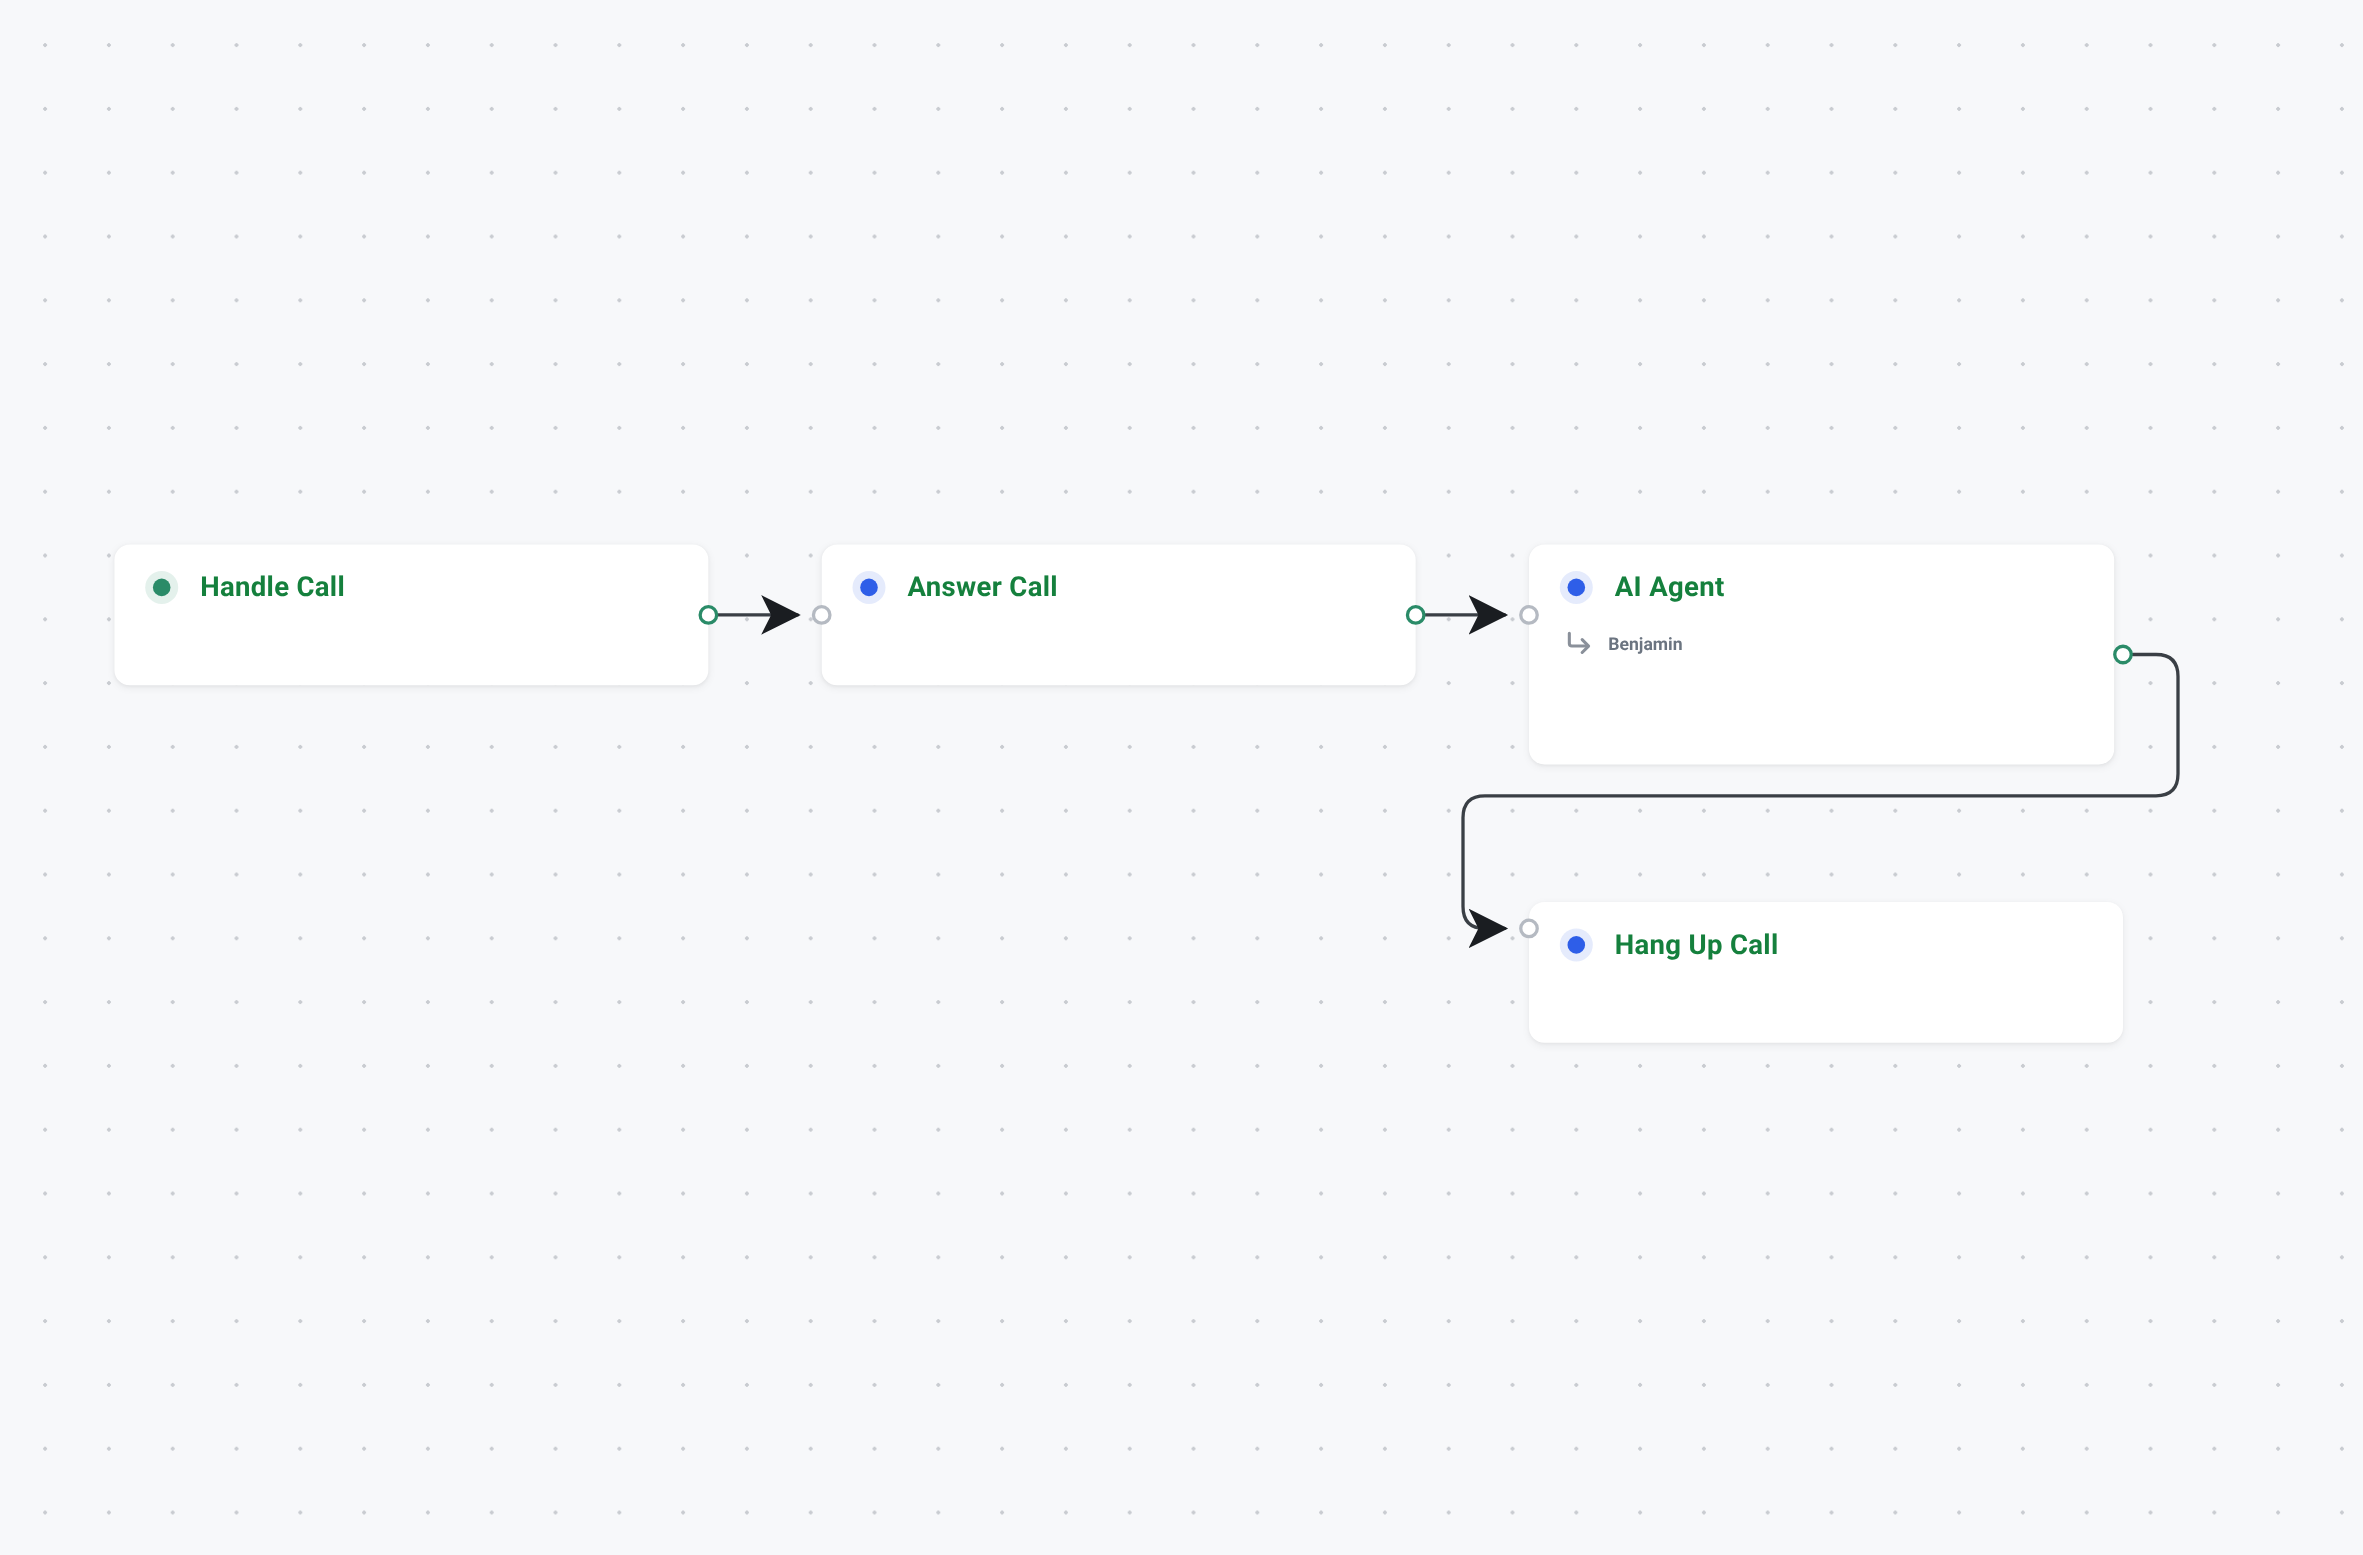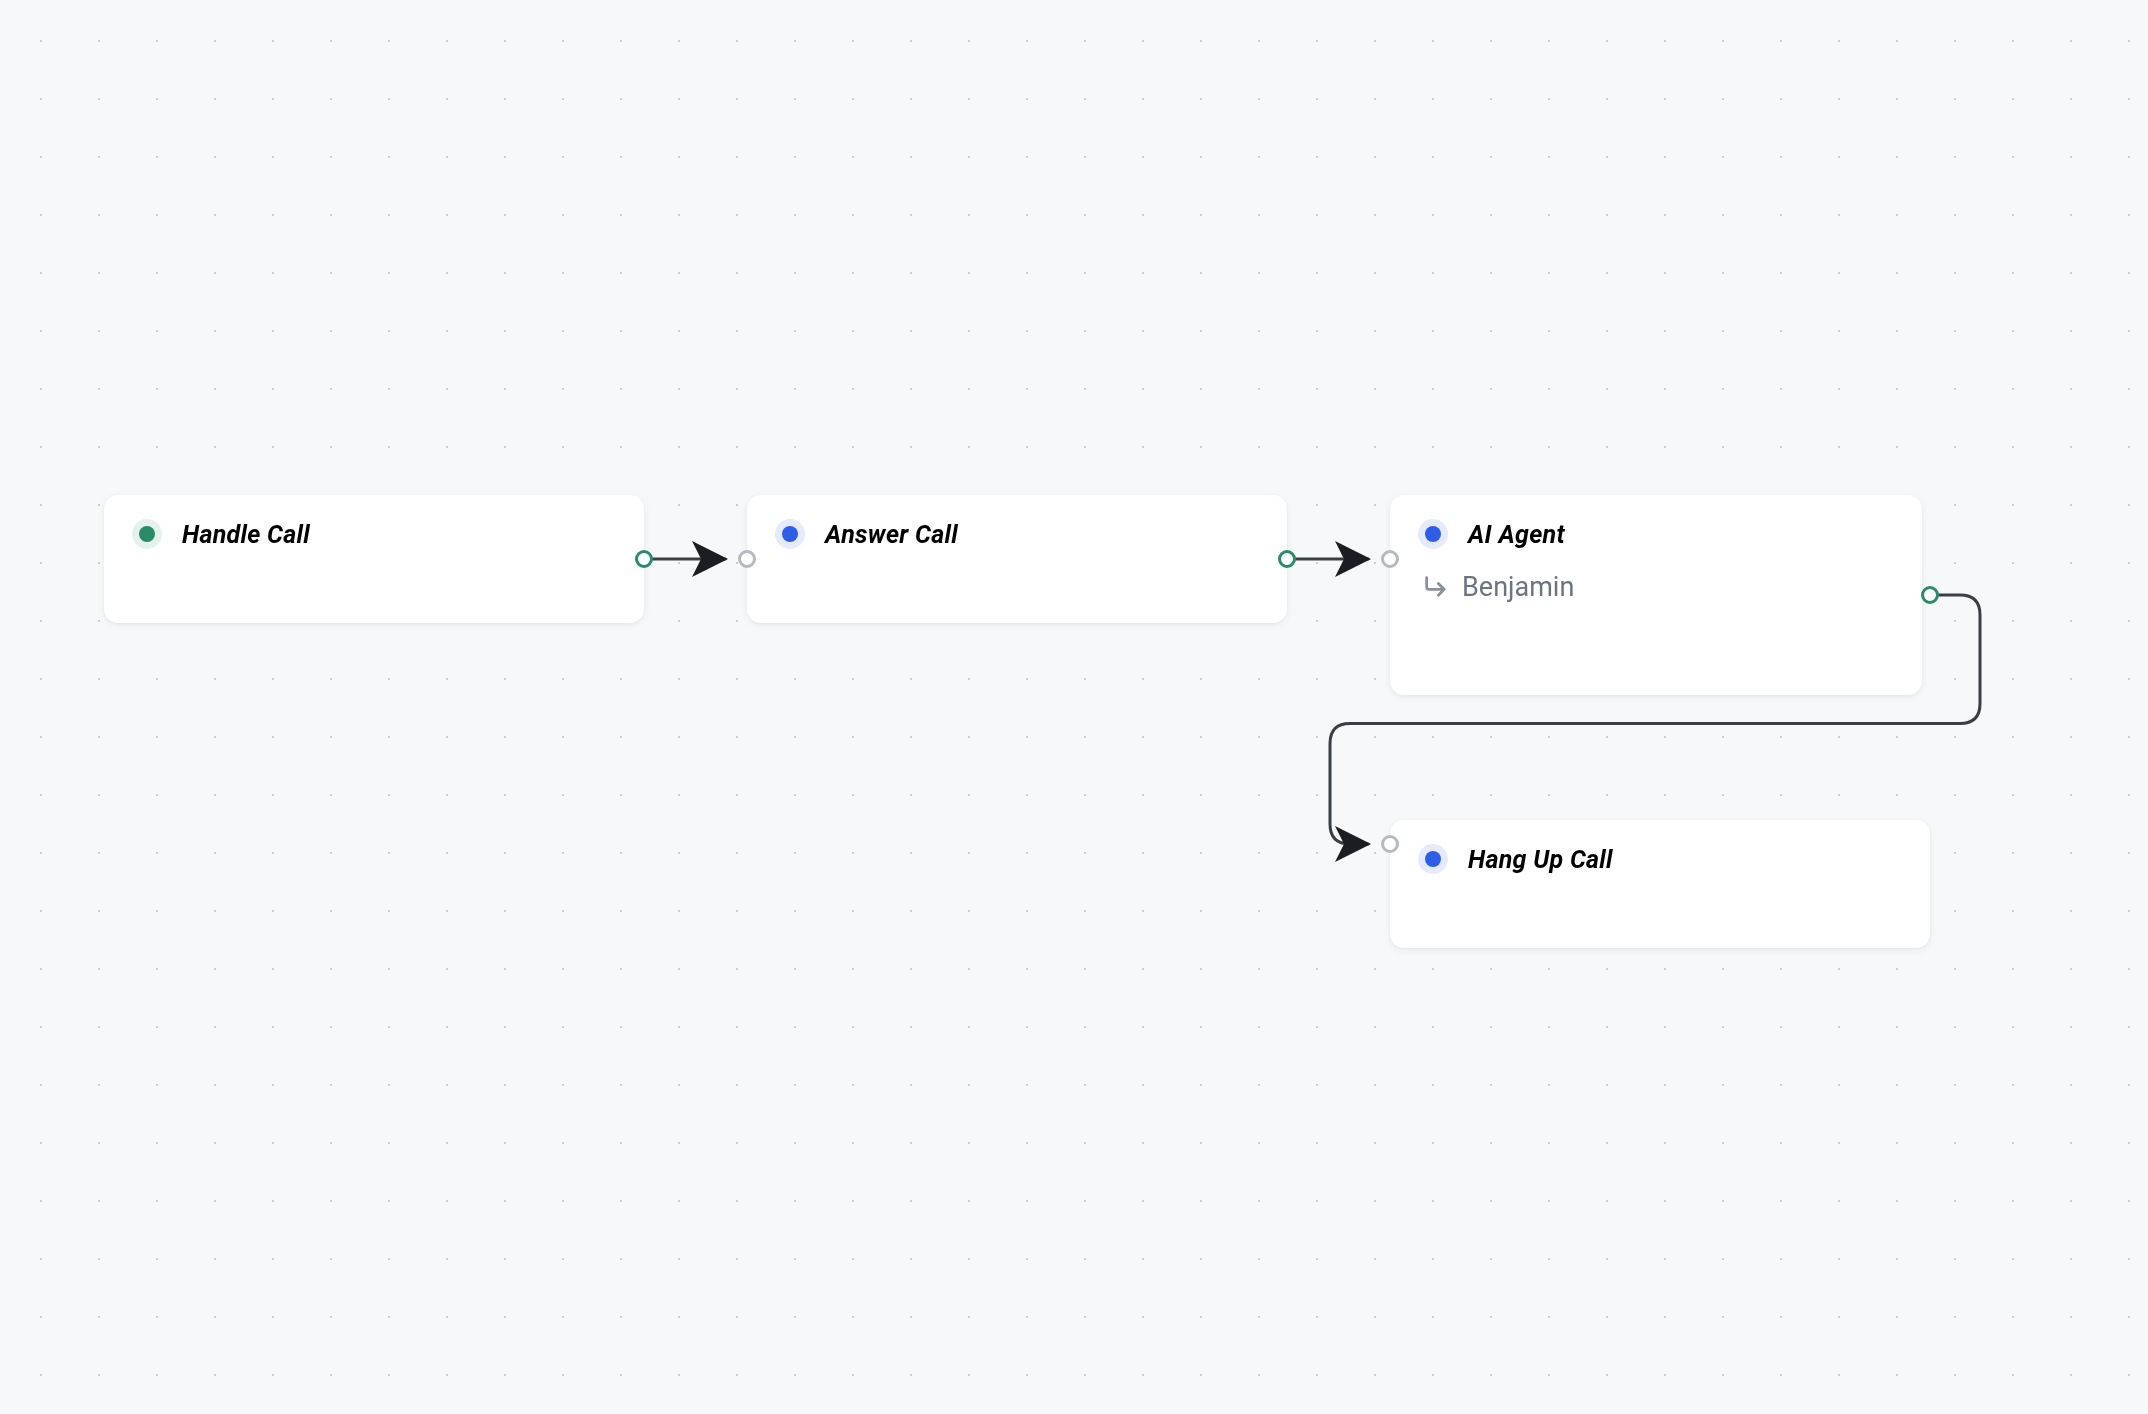--- a/index.html
+++ b/index.html
@@ -44,32 +44,31 @@
     width: 16px;
     height: 16px;
     border-radius: 50%;
   }
   .dot.green { background: #2a8b68; }
   .dot.blue { background: #2e5ee8; }
   .node-title {
     font-weight: 700;
     font-size: 25px;
     letter-spacing: 0.3px;
-    color: #000000;
-    font-style: italic;
+    color: #15803d;
   }
   .node-sub {
     display: flex;
     align-items: center;
     gap: 12px;
     margin-top: 22px;
     padding-left: 4px;
     color: #6b7480;
-    font-size: 27px;
-    font-weight: 400;
+    font-size: 16px;
+    font-weight: 700;
   }
   .sub-arrow {
     display: inline-flex;
   }
   .port {
     position: absolute;
     width: 18px;
     height: 18px;
     border-radius: 50%;
     background: #ffffff;

